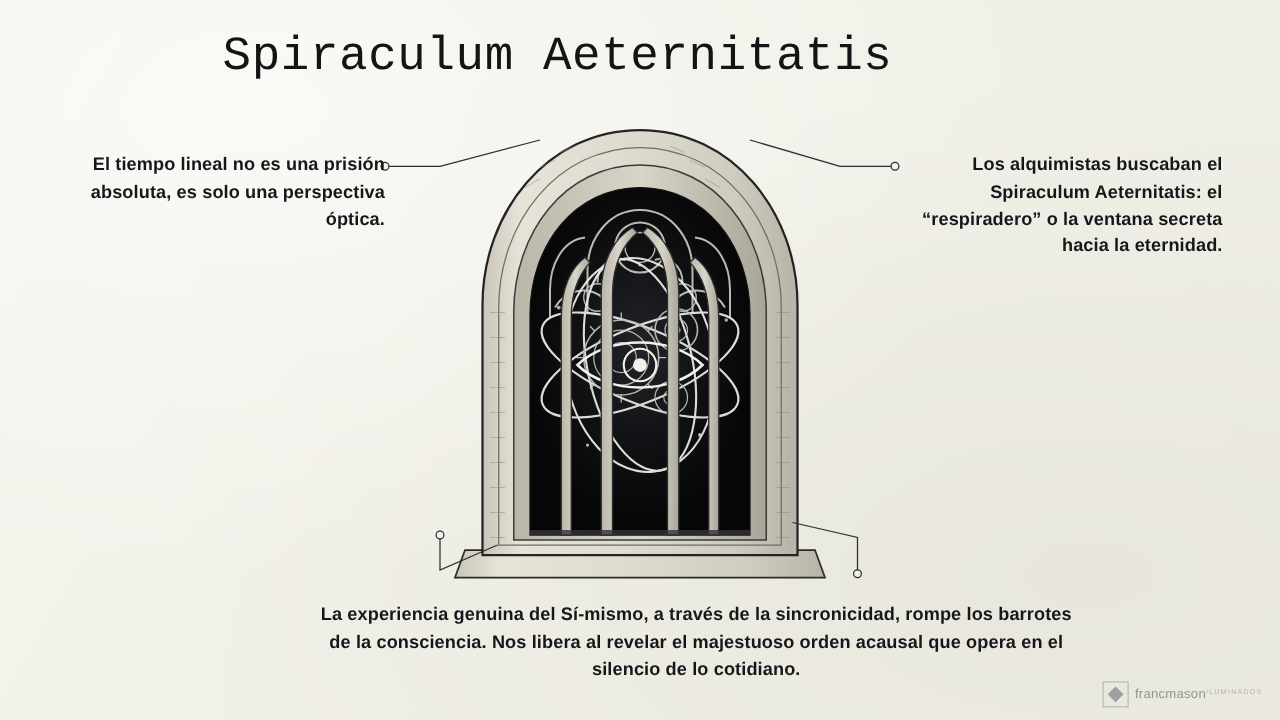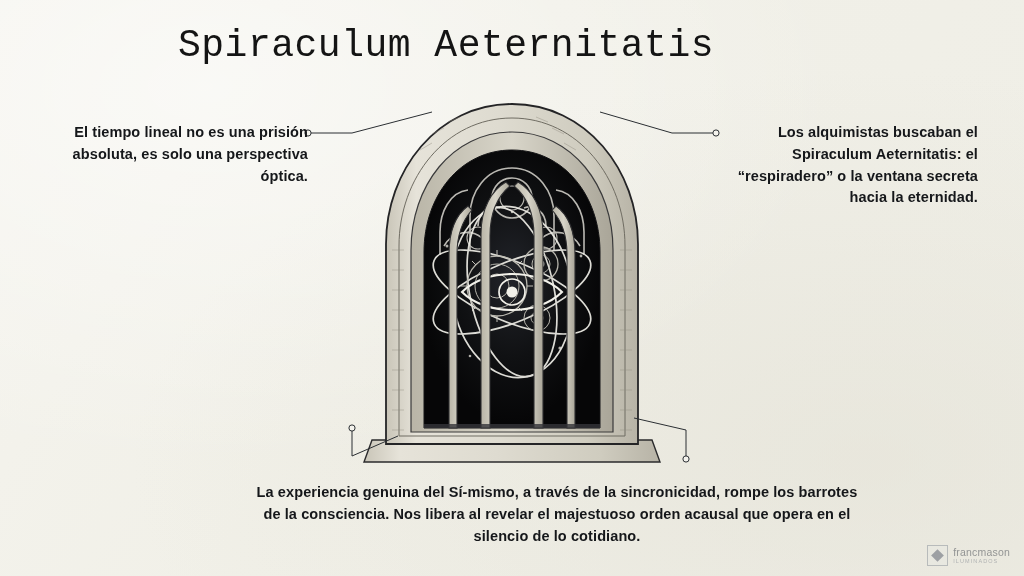--- a/index.html
+++ b/index.html
@@ -94,21 +94,21 @@
   }
   #watermark .wm-mark i {
     display: block;
     width: 9px;
     height: 9px;
     background: #6f7580;
     transform: rotate(45deg);
   }
   #watermark .wm-text {
     display: flex;
-    flex-direction: column;
+    flex-direction: row;
     line-height: 1;
   }
   #watermark .wm-name {
     font-size: 10.5px;
     color: #5d6166;
     letter-spacing: 0.2px;
   }
   #watermark .wm-sub {
     font-size: 5.5px;
     color: #8b9096;

